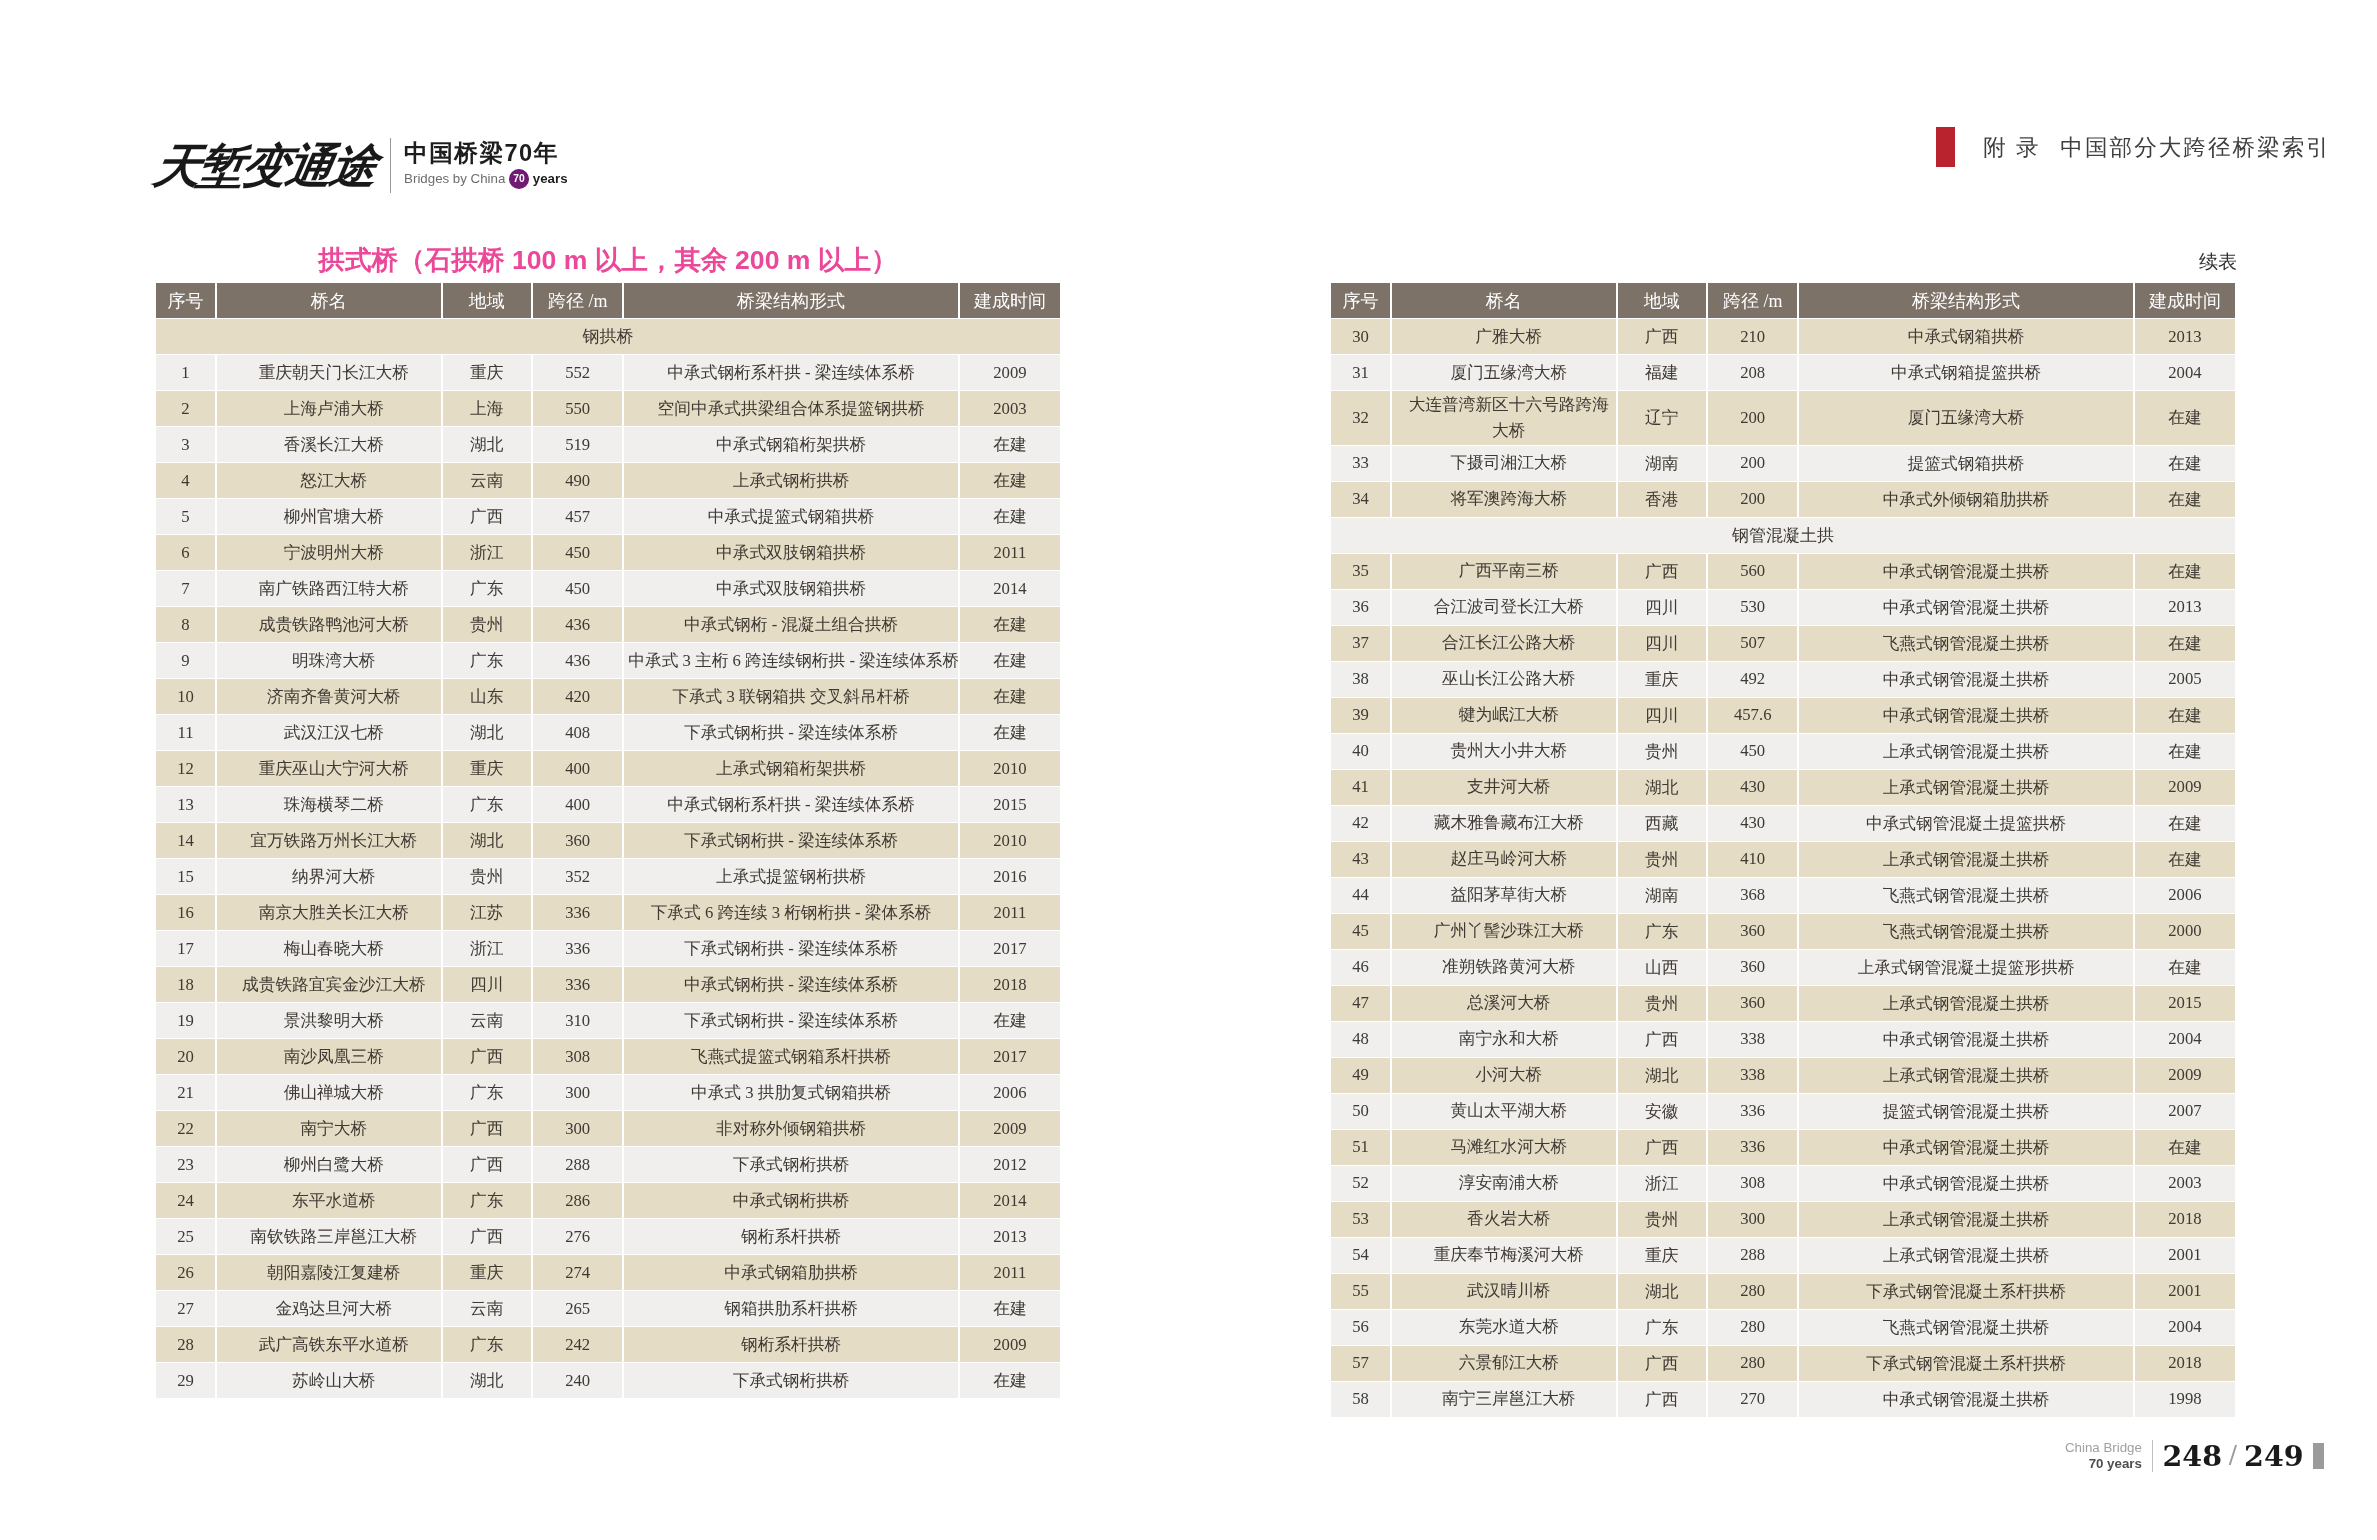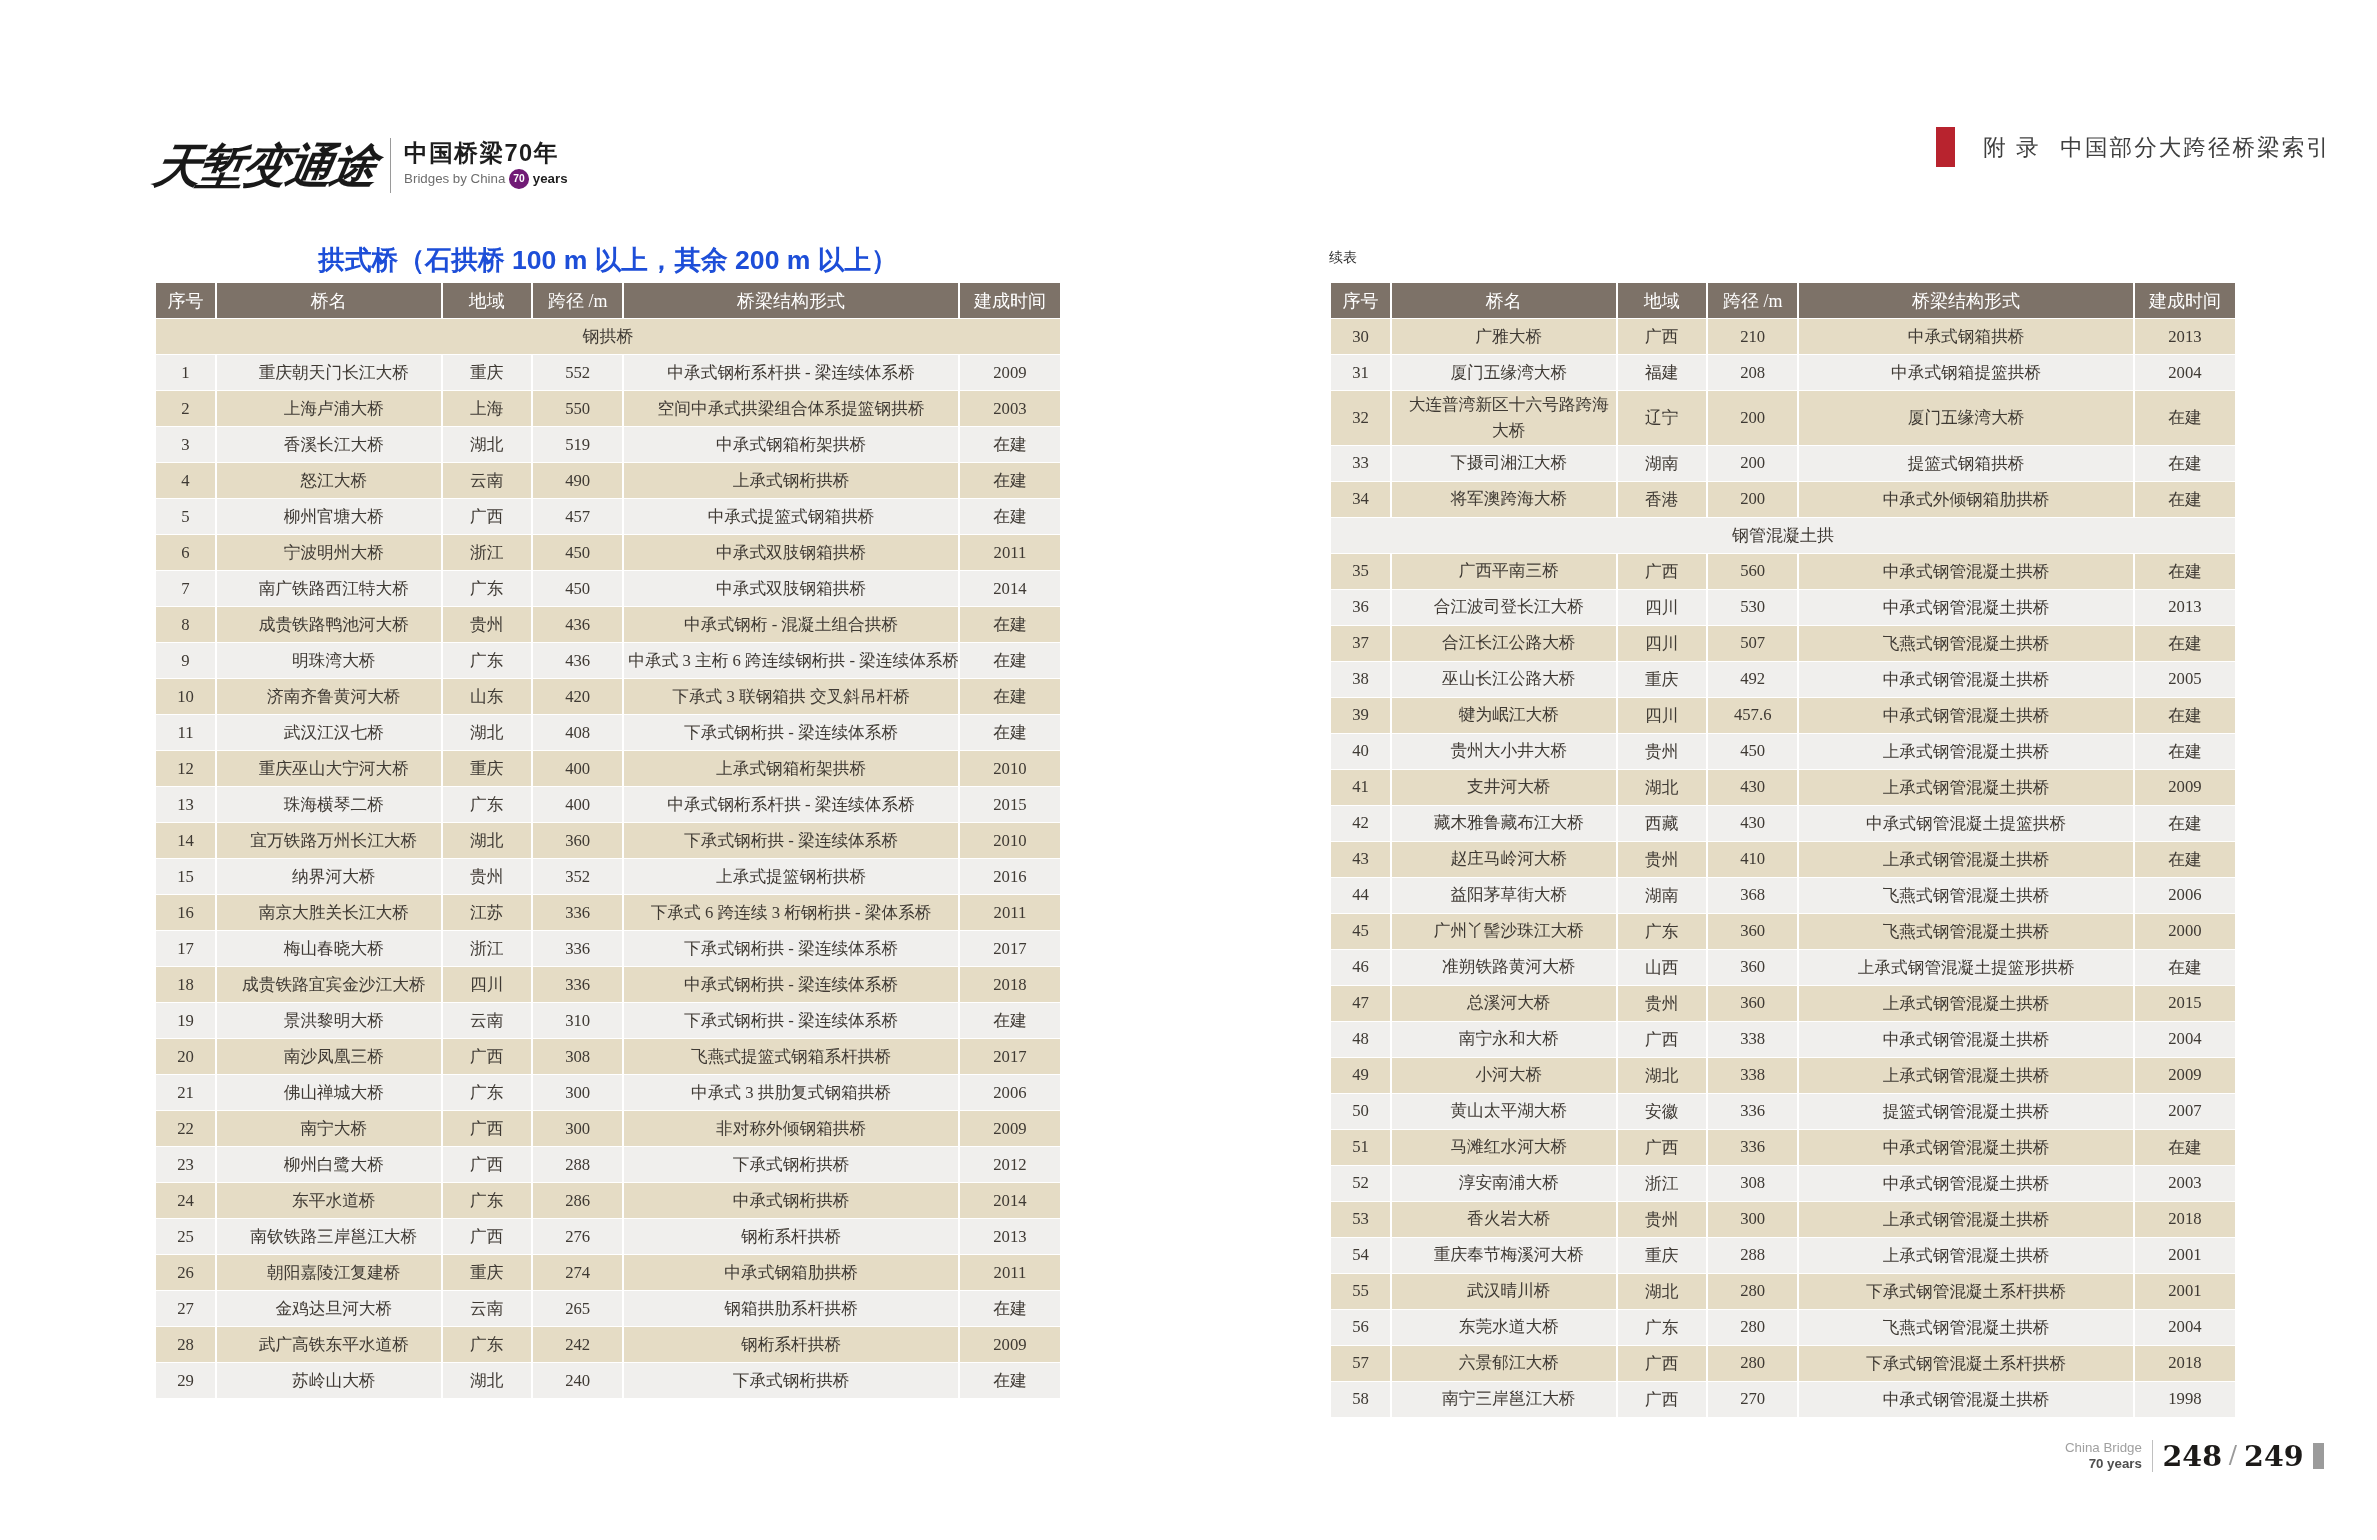--- a/index.html
+++ b/index.html
@@ -24,23 +24,23 @@
   
   .appendix{position:absolute;left:1936px;top:127px;display:flex;align-items:center;}
   .red-block{width:18.7px;height:40px;}
   .appendix-text{font-family:"Liberation Sans","DejaVu Sans",sans-serif;font-size:22.6px;
                  color:#3f3f3f;margin-left:28.5px;letter-spacing:2px;white-space:nowrap;}
   .appendix-label{margin-right:19.7px;}
 
   
   .left-title{position:absolute;left:154px;top:242px;width:908px;text-align:center;
               font-family:"Liberation Sans","DejaVu Sans",sans-serif;font-weight:bold;
-              font-size:26.6px;color:#1d4ed8;white-space:nowrap;}
-  .continued{position:absolute;left:1329px;top:249px;width:908px;text-align:left;
-             font-size:14px;color:#2f2f2f;}
+              font-size:26.6px;color:#ec4899;white-space:nowrap;}
+  .continued{position:absolute;left:1329px;top:249px;width:908px;text-align:right;
+             font-size:19px;color:#2f2f2f;}
 
   
   .tbl-wrap{position:absolute;top:282px;}
   .tbl-left{left:154px;width:908px;}
   .tbl-right{left:1329px;width:908px;}
   table{border-collapse:separate;border-spacing:2px 1.5px;table-layout:fixed;width:100%;}
   th{background:#7d7268;color:#ffffff;font-weight:normal;font-size:18px;height:35px;
      padding:0 8px;white-space:nowrap;margin-top:37px;}
   td{font-size:16.7px;text-align:center;height:33px;padding:1px 3.9px;white-space:nowrap;
      overflow:hidden;}

